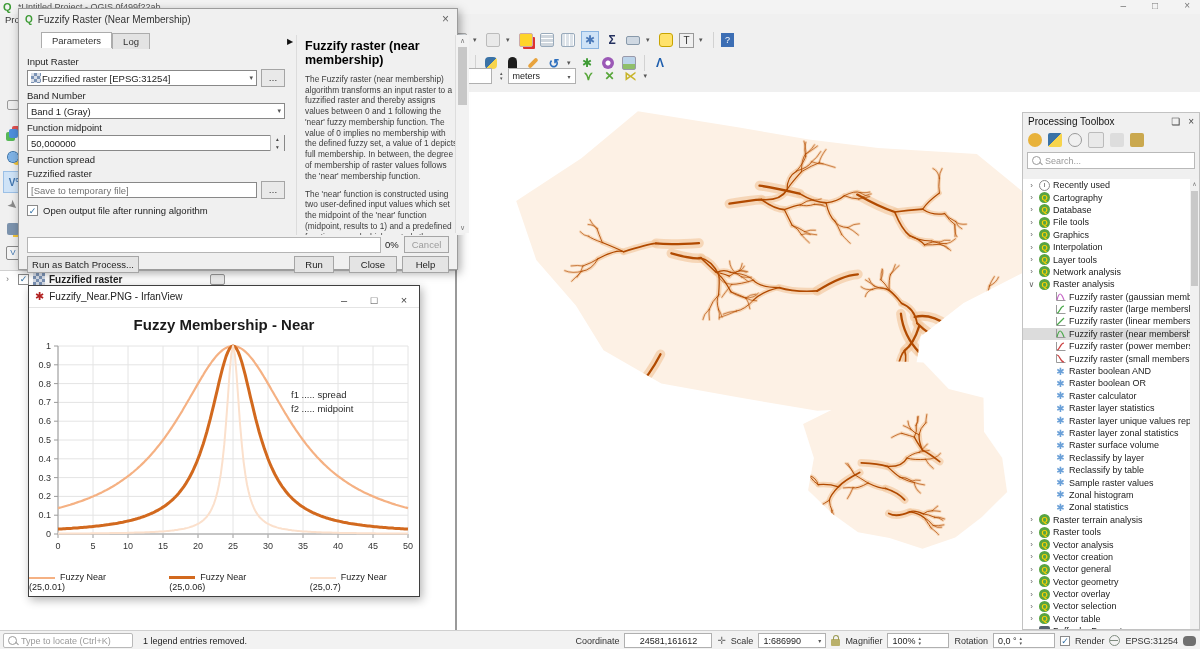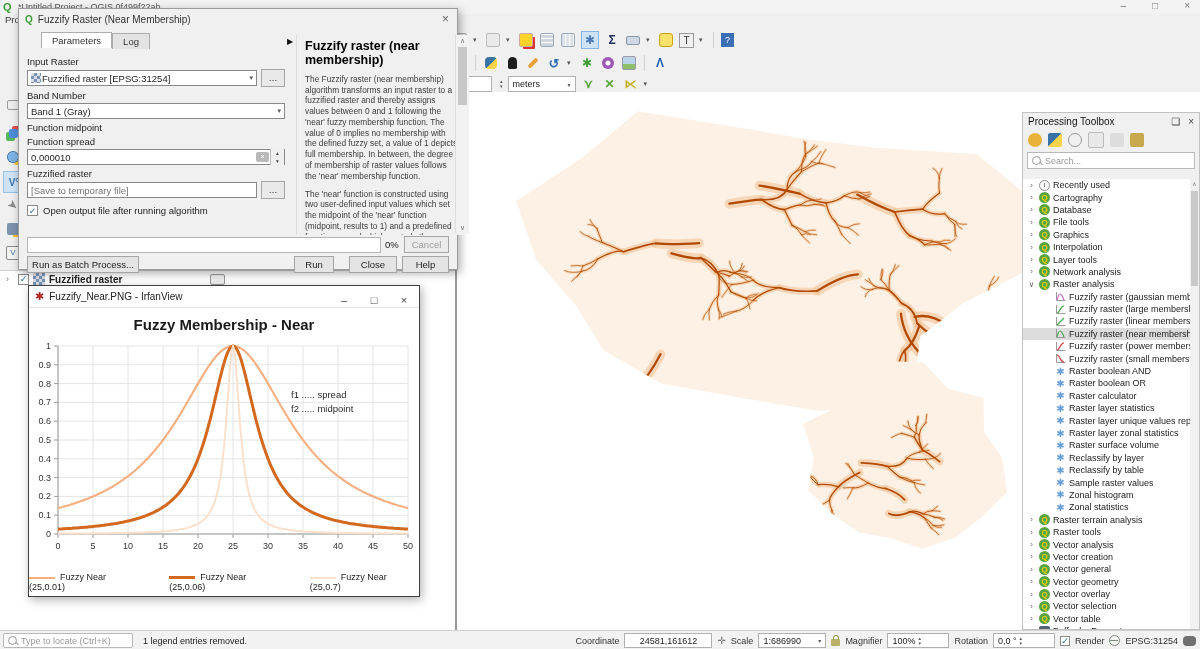--- a/index.html
+++ b/index.html
@@ -188,21 +188,21 @@
       <span class="tbi" style="color:#3f9c35;">✱</span>
       <span class="tbi">
           <span class="sq" style="background:radial-gradient(circle at 50% 50%, #fff 2px, #9b59b6 3px);border-radius:50%;"></span>
         </span>
       <span class="tbi">
           <span class="sq" style="background:linear-gradient(180deg,#bcd4ea 55%,#8fbf6a 55%);border:1px solid #99a;"></span>
         </span>
       <span class="tbsep"></span>
       <span class="tbi" style="color:#1f5fae;font-weight:bold;">Λ</span>
     </div>
-    <div class="tb-row" style="left:452px;top:47px;">
+    <div class="tb-row" style="left:452px;top:39px;">
       <span class="sb-box" style="width:30px;height:14px;"></span>
       <span class="sb-spinb">
           <span>▴</span>
           <span>▾</span>
         </span>
       <span class="sb-box" style="width:58px;height:14px;">
           <span>meters</span>
           <span style="margin-left:auto;font-size:6px;color:#555;">▾</span>
         </span>
       <span class="tbi" style="color:#57a639;font-weight:bold;">⋎</span>
@@ -1081,32 +1081,31 @@
 
       <div class="fld-label">Band Number</div>
       <div class="ctl-row">
         <span class="combo">
           <span>Band 1 (Gray)</span>
           <span class="arrow">▾</span>
         </span>
       </div>
 
       <div class="fld-label">Function midpoint</div>
-
-      <div class="fld-label">Function spread</div>
       <div class="ctl-row">
         <span class="spin">
-          <span class="sval">0,000010</span>
-          <span class="clr-btn">×</span>
+          <span class="sval">50,000000</span>
           <span class="spin-btns">
               <span>▴</span>
               <span>▾</span>
             </span>
         </span>
       </div>
+
+      <div class="fld-label">Function spread</div>
 
       <div class="fld-label">Fuzzified raster</div>
       <div class="ctl-row">
         <input class="tinput" style="color: rgb(154, 154, 154);" placeholder="[Save to temporary file]">
         <span class="btn-sm">…</span>
       </div>
 
       <div class="cbx-row">
         <span class="cb">✓</span>
         <span>Open output file after running algorithm</span>

